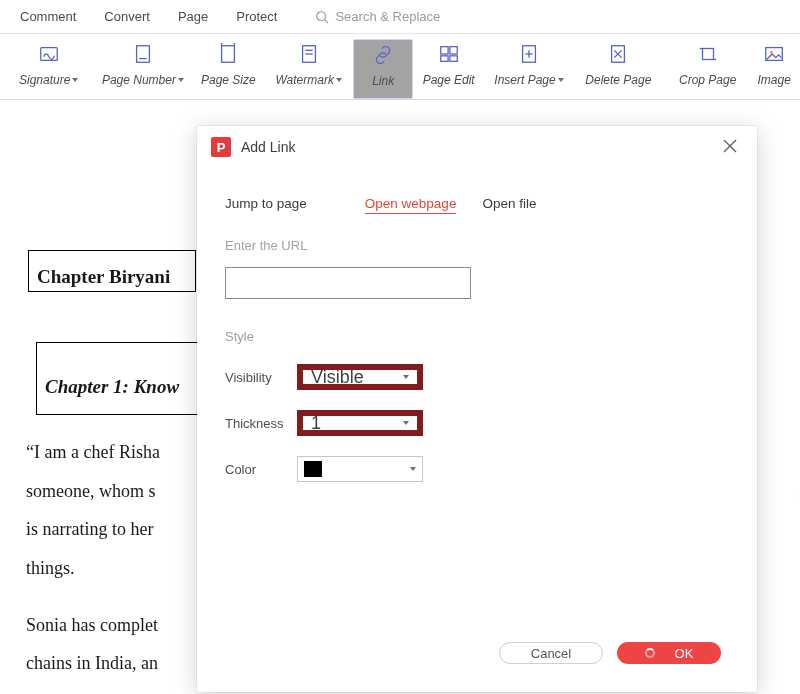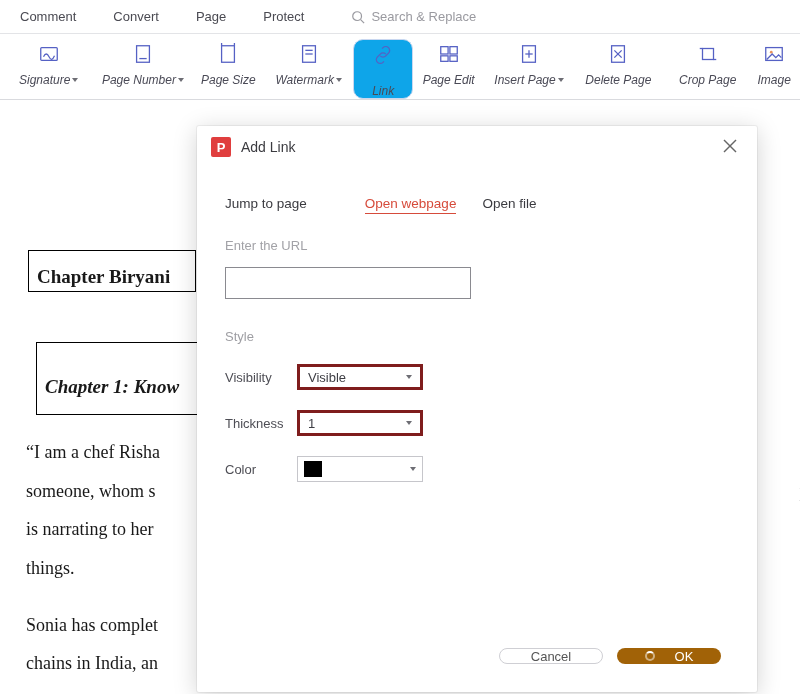--- a/index.html
+++ b/index.html
@@ -11,21 +11,21 @@
     width: 800px;
     height: 694px;
     overflow: hidden;
     position: relative;
   }
 
   
   .tabs {
     display: flex;
     align-items: center;
-    gap: 37px;
+    gap: 28px;
     height: 34px;
     padding: 0 20px;
     border-bottom: 1px solid #e3e4e7;
     background: #fff;
   }
   .tabs .tab {
     font-size: 13px;
     color: #4a4a52;
     cursor: pointer;
   }
@@ -53,24 +53,23 @@
     flex-direction: column;
     align-items: center;
     justify-content: flex-start;
     width: 80px;
     height: 60px;
     cursor: pointer;
     position: relative;
     font-style: italic;
   }
   .ribbon .item.sel {
-    background: #0ea5e9;
+    background: #a3a3a3;
     border: 1px solid #c9d7f0;
-    border-radius: 10px;
-    justify-content: space-between;
+    border-radius: 2px;
   }
   .ribbon .item .icon-box {
     width: 22px;
     height: 22px;
     margin-top: 4px;
     display: flex;
     align-items: center;
     justify-content: center;
   }
   .ribbon .item .label {
@@ -216,27 +215,27 @@
     margin-top: 20px;
   }
   .dialog .form-row .lbl {
     width: 72px;
     color: #4e4e55;
     font-size: 13px;
   }
   .dialog .form-row .select {
     width: 126px;
     height: 26px;
-    border: 3px solid #7f1d1d;
+    border: 6px solid #7f1d1d;
     background: #fff;
     display: flex;
     align-items: center;
     justify-content: space-between;
     padding: 0 8px;
-    font-size: 13px;
+    font-size: 18px;
     color: #3e3e44;
     cursor: pointer;
   }
   .dialog .form-row .swatch {
     width: 126px;
     height: 26px;
     border: 1px solid #c6c6cb;
     display: flex;
     align-items: center;
     padding: 0 6px;
@@ -247,35 +246,35 @@
     width: 18px; height: 16px; background: #000;
   }
   .dialog .footer {
     display: flex;
     justify-content: flex-end;
     gap: 14px;
     padding: 0 36px 28px 0;
   }
   .dialog .footer .btn {
     width: 104px;
-    height: 16px;
+    height: 22px;
     display: flex;
     align-items: center;
     justify-content: center;
     font-size: 13px;
     cursor: pointer;
     border-radius: 13px;
   }
   .dialog .footer .btn.cancel {
     border: 1px solid #cfcfd4;
     background: #fff;
     color: #555;
   }
   .dialog .footer .btn.ok {
-    background: #a16207;
+    background: #ef4444;
     color: #fff;
     gap: 20px;
   }
   .dialog .footer .btn.ok .spin {
     width: 10px; height: 10px;
     border: 2px solid rgba(255,255,255,0.5);
     border-top-color: #fff;
     border-radius: 50%;
   }
 

